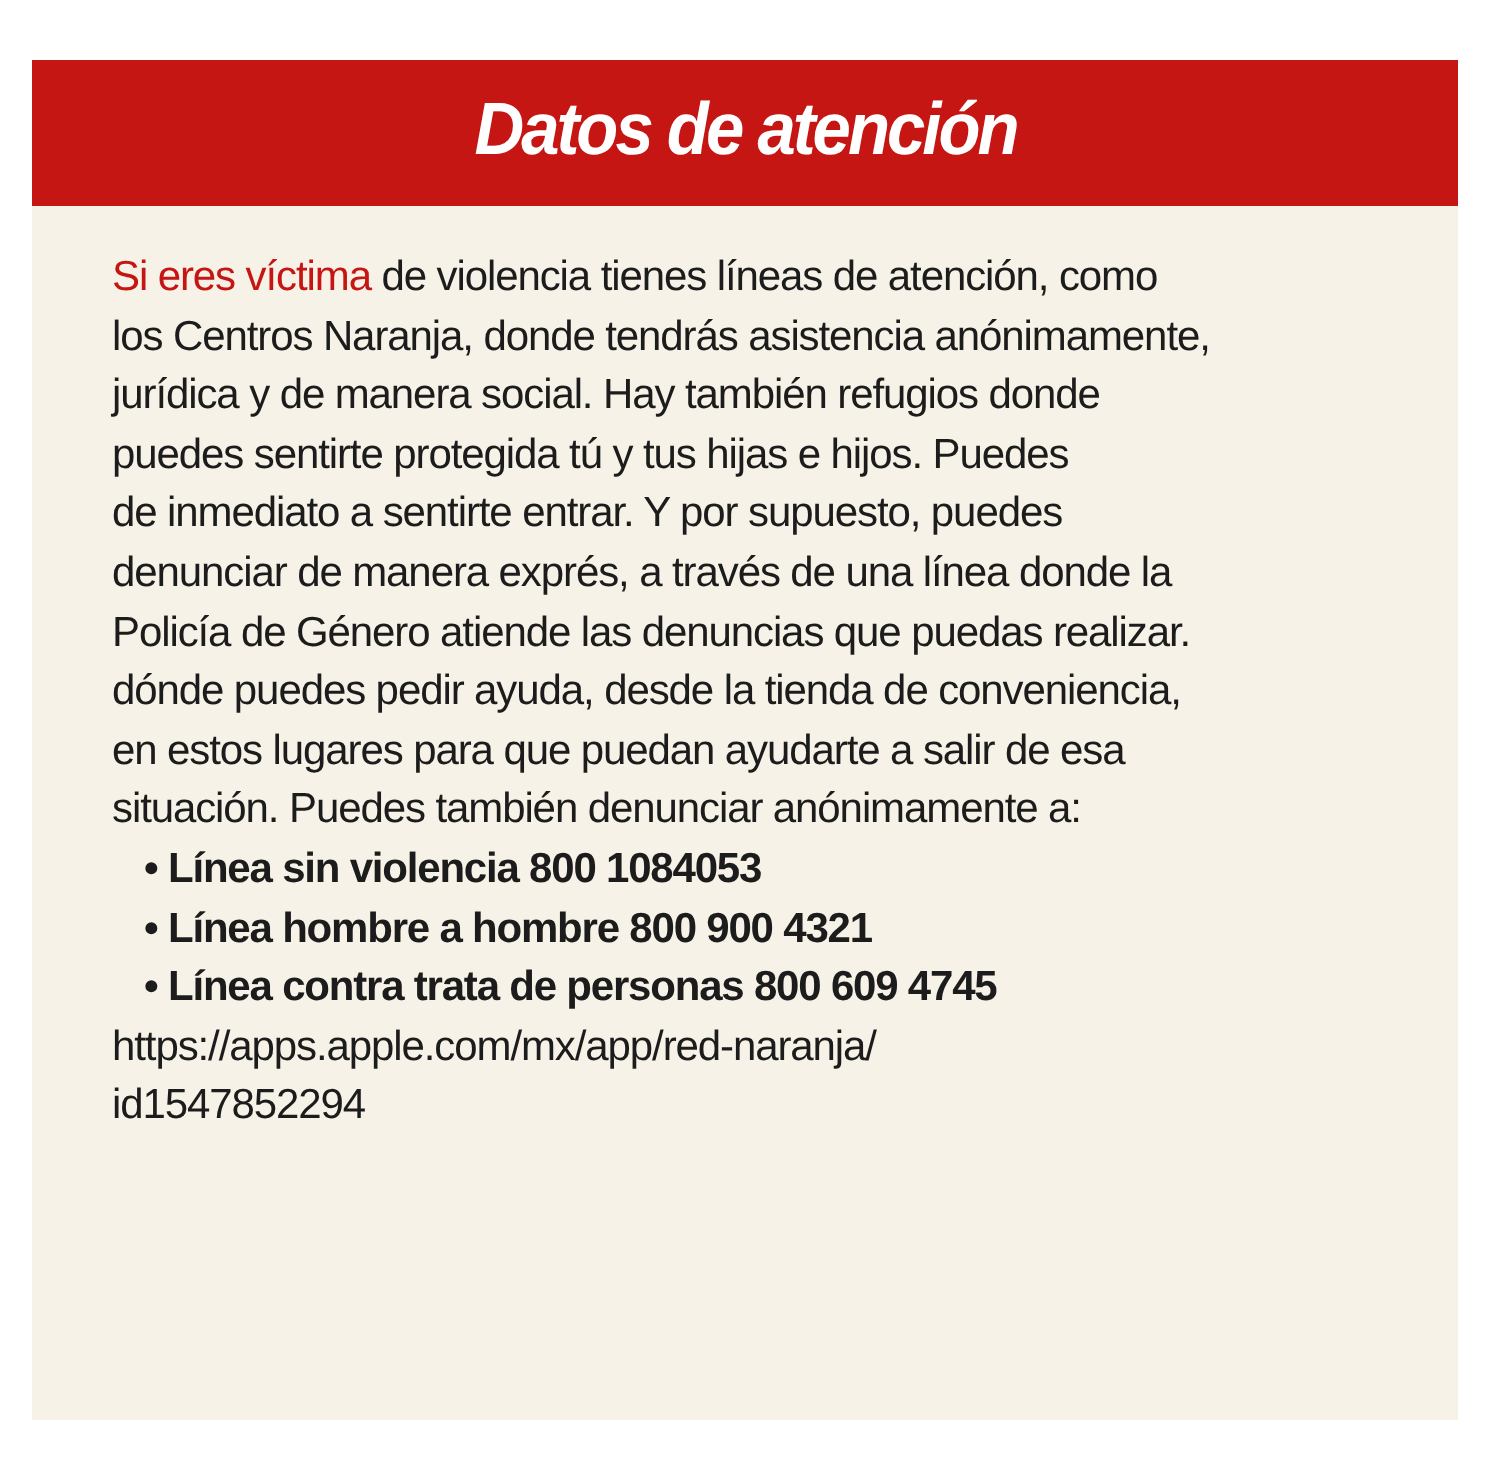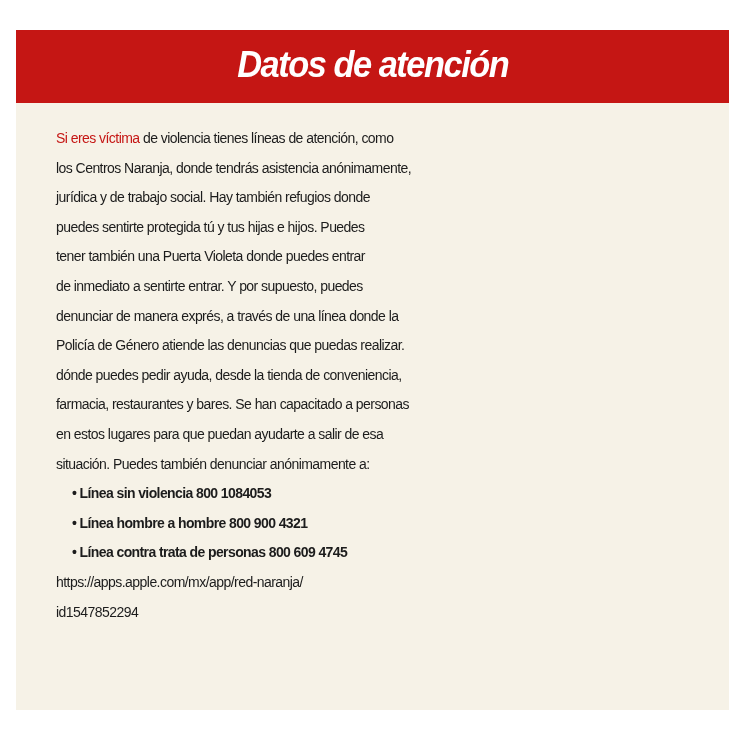--- a/index.html
+++ b/index.html
@@ -19,47 +19,45 @@
   }
   .title {
     color: #ffffff; font-weight: bold; font-size: 37px;
     letter-spacing: -1.6px; transform: scaleX(0.93);
     margin-top: -4px;
   }
   .body {
     position: absolute; left: 40px; top: 94px; width: 670px;
   }
   .line {
-    font-size: 14px; line-height: 29.6px; color: #1c1c1c;
+    font-size: 21px; line-height: 29.6px; color: #1c1c1c;
     letter-spacing: -0.55px; white-space: nowrap;
     transform-origin: left center;
   }
   .accent { color: #c51614; }
   .strong { font-weight: bold; letter-spacing: -0.7px; }
   .bullet { font-weight: bold; letter-spacing: -0.6px; margin-left: 16px; }
 </style>
 </head>
 <body>
 
 <div class="card">
   <div class="header">
     <span class="title">Datos de atención</span>
   </div>
 
   <div class="body">
     <div class="line"><span class="accent">Si eres víctima</span><span> de violencia tienes líneas de atención, como</span></div>
     <div class="line">los Centros Naranja, donde tendrás asistencia anónimamente,</div>
-    <div class="line">jurídica y de trabajo social. Hay también refugios donde</div>
+    <div class="line">jurídica y de manera social. Hay también refugios donde</div>
     <div class="line">puedes sentirte protegida tú y tus hijas e hijos. Puedes</div>
-    <div class="line">tener también una Puerta Violeta donde puedes entrar</div>
     <div class="line">de inmediato a sentirte entrar. Y por supuesto, puedes</div>
     <div class="line">denunciar de manera exprés, a través de una línea donde la</div>
     <div class="line">Policía de Género atiende las denuncias que puedas realizar.</div>
     <div class="line">dónde puedes pedir ayuda, desde la tienda de conveniencia,</div>
-    <div class="line">farmacia, restaurantes y bares. Se han capacitado a personas</div>
     <div class="line">en estos lugares para que puedan ayudarte a salir de esa</div>
     <div class="line">situación. Puedes también denunciar anónimamente a:</div>
 
     <div class="line bullet">• Línea sin violencia 800 1084053</div>
     <div class="line bullet">• Línea hombre a hombre 800 900 4321</div>
     <div class="line bullet">• Línea contra trata de personas 800 609 4745</div>
 
     <div class="line">https://apps.apple.com/mx/app/red-naranja/</div>
     <div class="line">id1547852294</div>
   </div>

